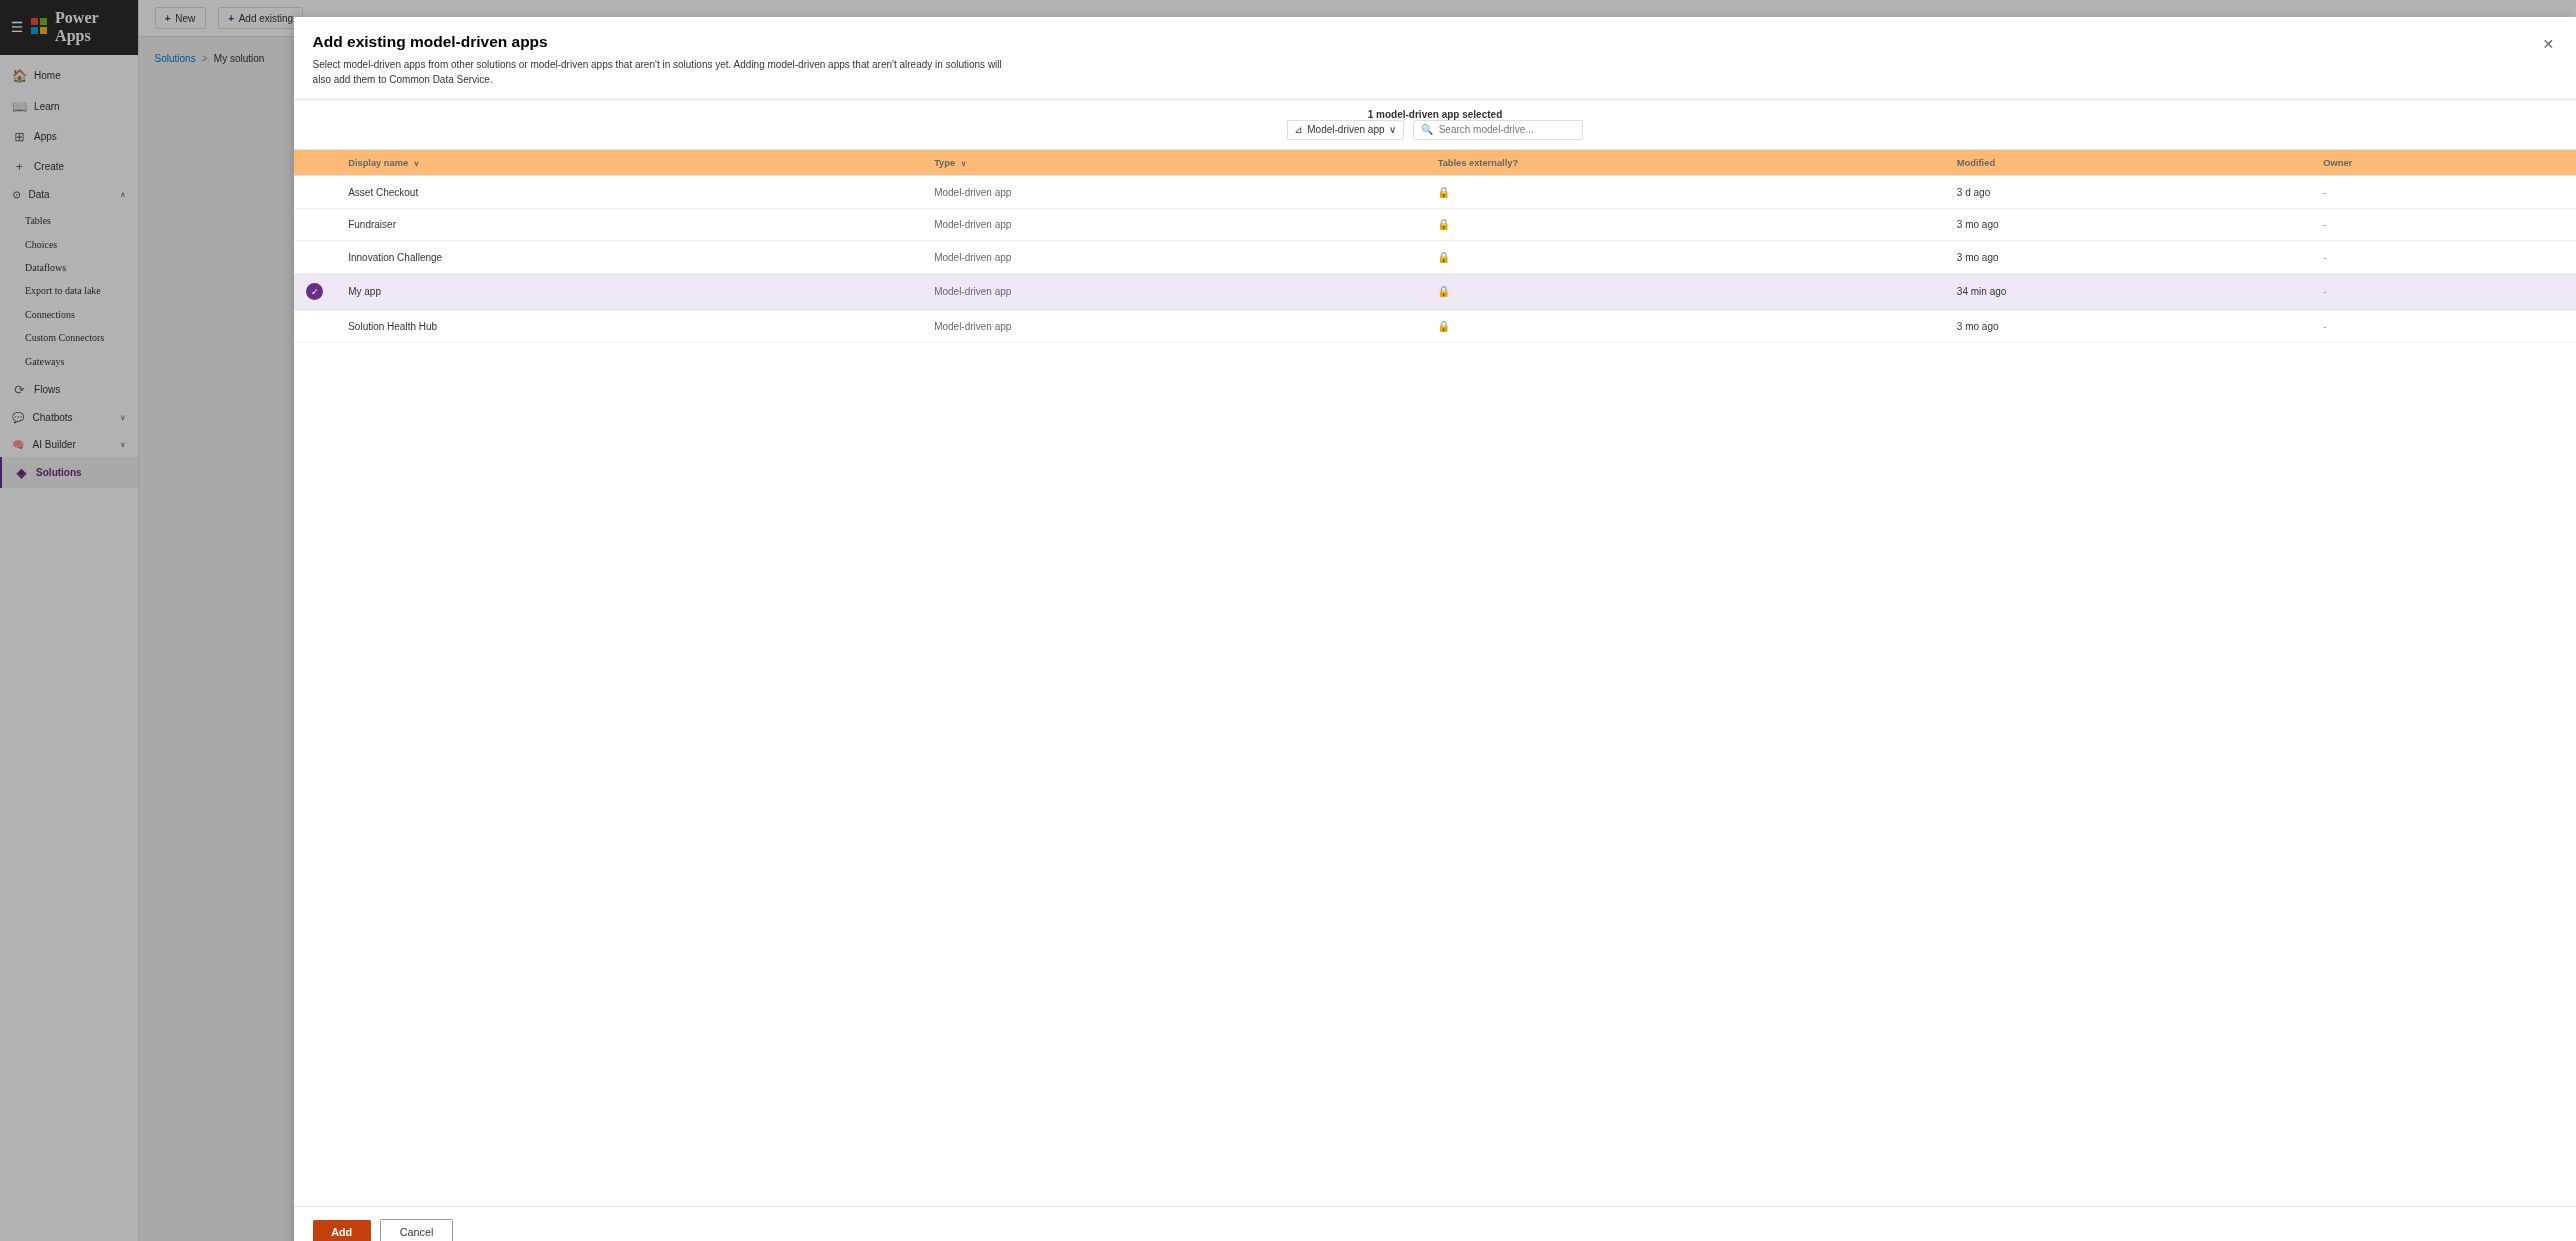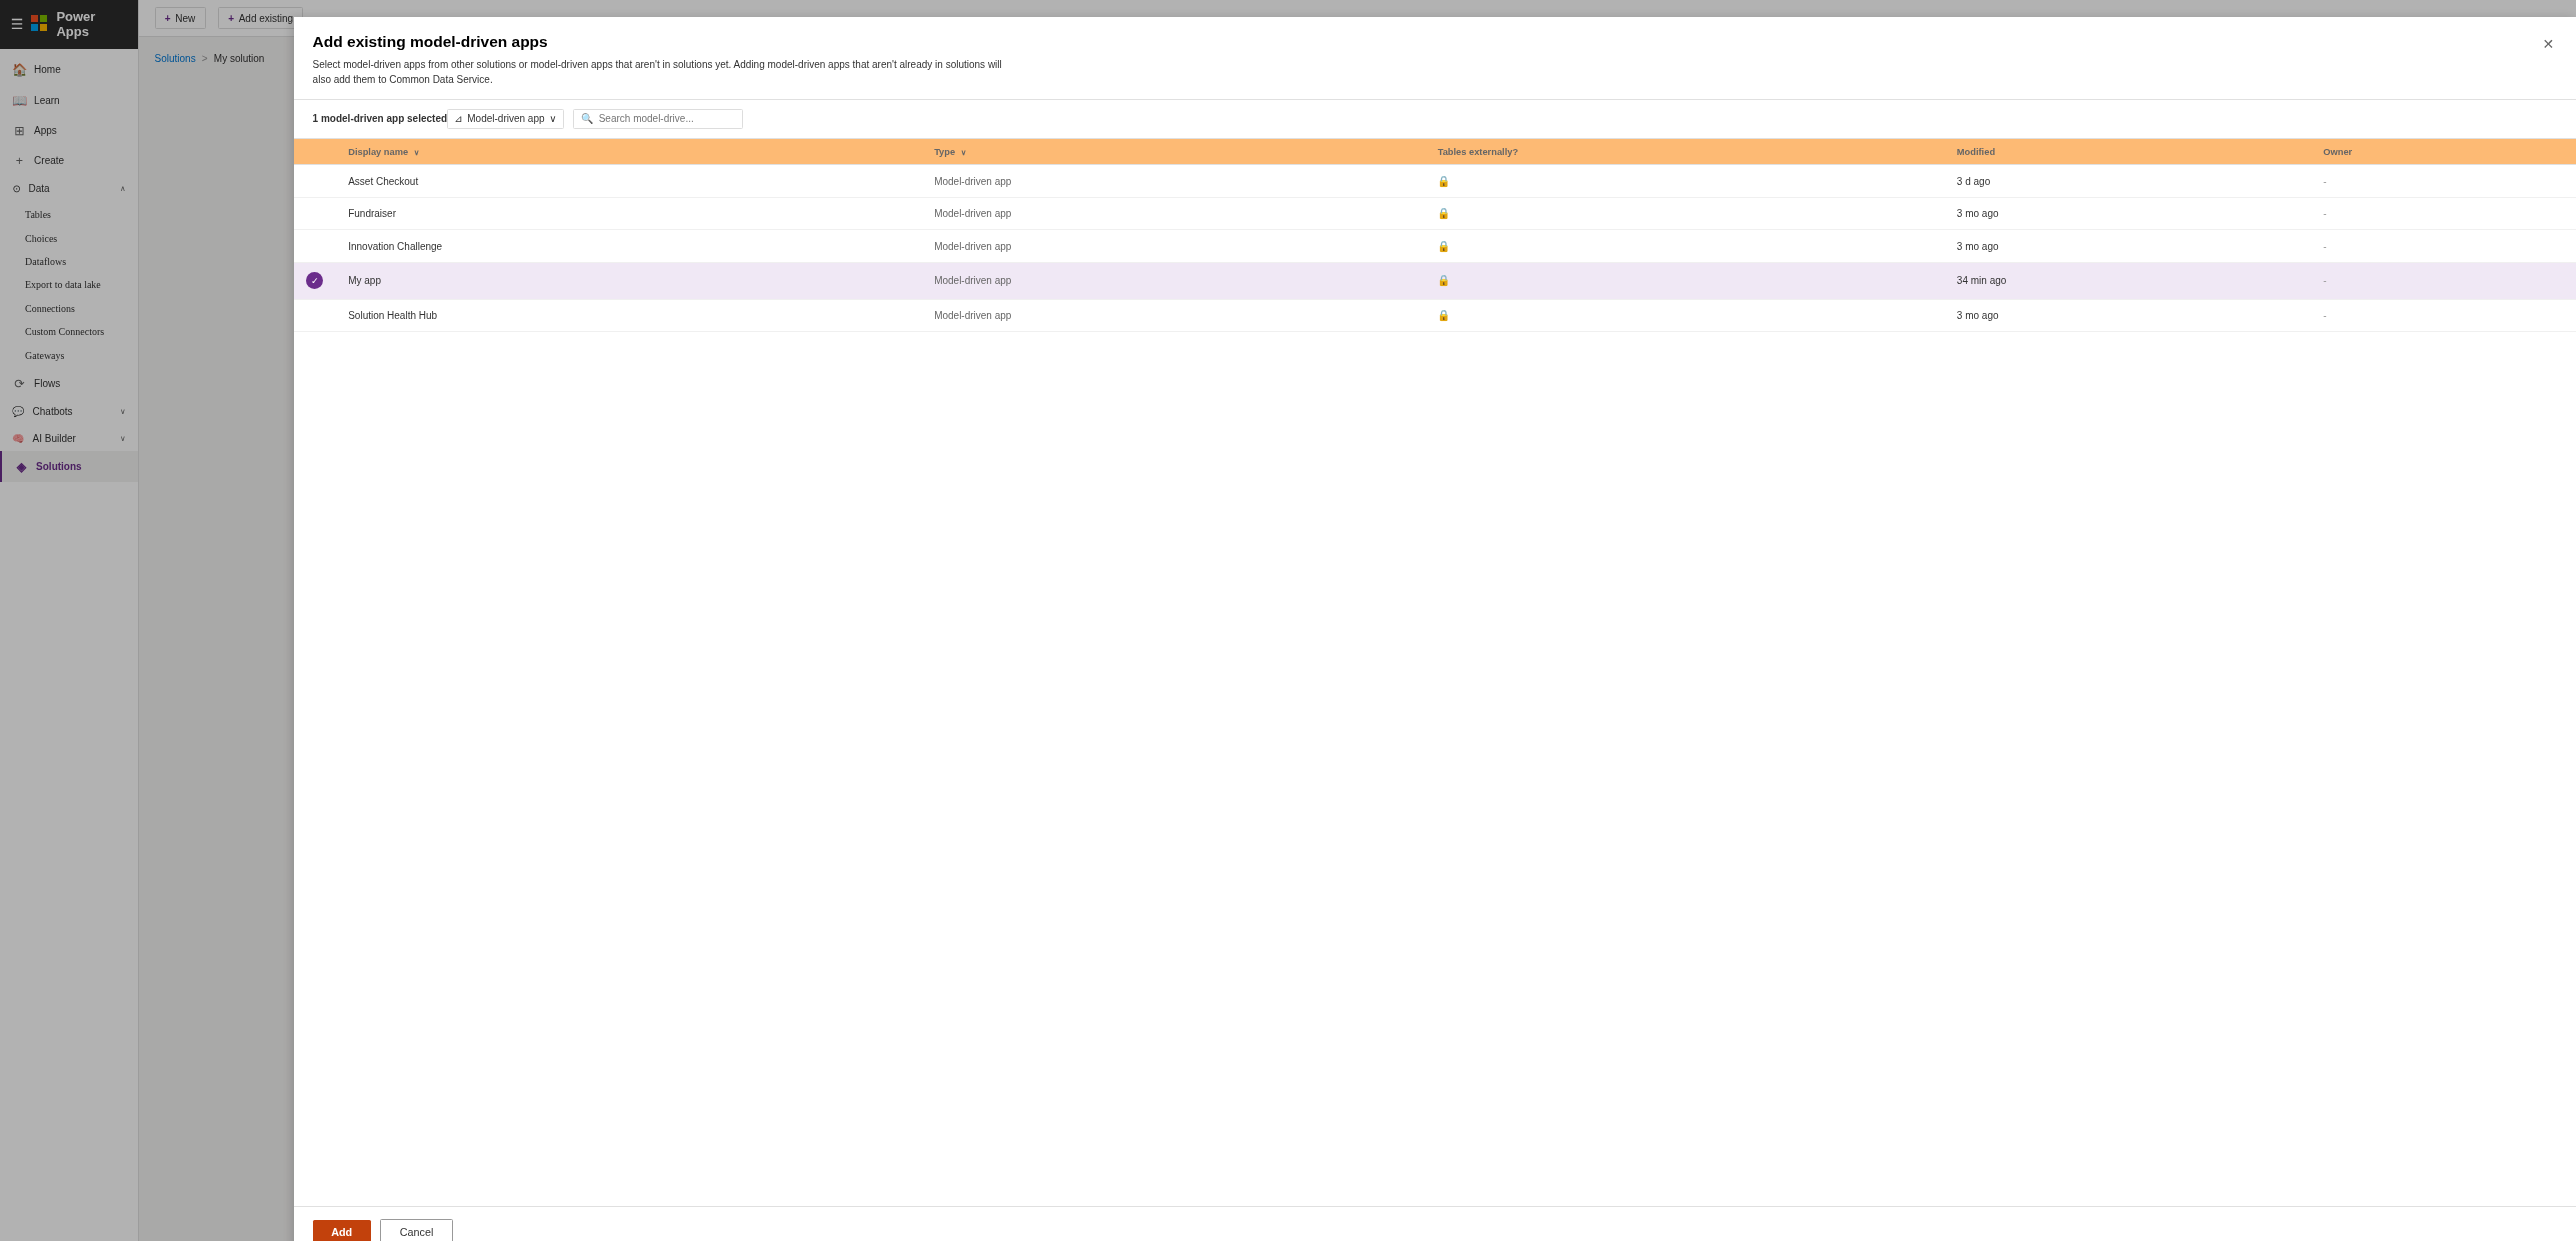--- a/index.html
+++ b/index.html
@@ -8,21 +8,21 @@
     
     .sidebar { width: 139px; background: #fff; border-right: 0.8px solid #e0e0e0; display: flex; flex-direction: column; height: 100vh; overflow-y: auto; flex-shrink: 0; }
     .sidebar-header { display: flex; align-items: center; gap: 7.7px; padding: 9.3px 10.8px; background: #2c2c2c; color: #fff; }
     .ms-logo { width: 18.6px; height: 18.6px; }
     .ms-logo-grid { display: grid; grid-template-columns: 1fr 1fr; gap: 1.5px; width: 15.5px; height: 15.5px; }
     .ms-logo-grid div { width: 7px; height: 7px; }
     .ms-logo-red { background: #f25022; }
     .ms-logo-green { background: #7fba00; }
     .ms-logo-blue { background: #00a4ef; }
     .ms-logo-yellow { background: #ffb900; }
-    .sidebar-title { font-size: 13px; font-weight: 600; color: #fff; }
+    .sidebar-title { font-size: 16px; font-weight: 600; color: #fff; font-family: Liberation Serif, serif; }
     .sidebar-hamburger { margin-right: auto; margin-left: 0; cursor: pointer; color: #fff; font-size: 14px; }
 
     .sidebar-nav { display: flex; flex-direction: column; padding: 6.2px 0; flex: 1; }
     .nav-item { display: flex; align-items: center; gap: 7.7px; padding: 7.7px 12.4px; cursor: pointer; color: #333; font-size: 10px; text-decoration: none; }
     .nav-item.active { border-left: 2.3px solid #6b2d8b; background: #f3f2f1; color: #6b2d8b; font-weight: 600; }
     .nav-item .nav-icon { width: 14px; text-align: center; font-size: 12.4px; color: #666; }
     .nav-item.active .nav-icon { color: #6b2d8b; }
     .nav-section { padding: 1.5px 0; }
     .nav-sub-item { display: flex; align-items: center; padding: 6.2px 12.4px 6.2px 25px; cursor: pointer; color: #333; font-size: 10px; font-family: Liberation Serif, serif; }
     .nav-group-header { display: flex; align-items: center; gap: 7.7px; padding: 7.7px 12.4px; cursor: pointer; color: #333; font-size: 10px; font-weight: 500; }
@@ -44,21 +44,21 @@
     .overlay-backdrop { position: fixed; top: 0; left: 0; right: 0; bottom: 0; background: rgba(0,0,0,0.3); z-index: 100; }
 
     
     .dialog-panel { position: fixed; top: 17px; right: 0; width: calc(100% - 294px); height: 100vh; background: #fff; z-index: 200; display: flex; flex-direction: column; box-shadow: -3.1px 0 9.3px rgba(0,0,0,0.15); margin-left: 44px; }
     .dialog-header { padding: 15.5px 18.6px 12.4px; border-bottom: 0.8px solid #e0e0e0; display: flex; align-items: flex-start; justify-content: space-between; }
     .dialog-title { font-size: 15.5px; font-weight: 600; color: #000; }
     .dialog-close { background: none; border: none; font-size: 14px; cursor: pointer; color: #666; padding: 3.1px; }
     .dialog-subtitle { font-size: 10px; color: #333; margin-top: 6.2px; line-height: 1.5; max-width: 696px; }
 
     .dialog-body { flex: 1; display: flex; flex-direction: column; overflow: hidden; }
-    .dialog-toolbar { padding: 9.3px 18.6px; display: flex; align-items: center; justify-content: flex-start; border-bottom: 0.8px solid #e0e0e0; }
+    .dialog-toolbar { padding: 9.3px 18.6px; display: flex; align-items: center; justify-content: flex-end; border-bottom: 0.8px solid #e0e0e0; flex-direction: column; }
     .selected-count { font-size: 10px; font-weight: 600; color: #333; }
     .toolbar-right { display: flex; align-items: center; gap: 9.3px; }
     .filter-btn { display: flex; align-items: center; gap: 4.6px; font-size: 10px; color: #333; cursor: pointer; padding: 3.1px 6.2px; border: 0.8px solid #ddd; border-radius: 1.5px; background: #fff; }
     .search-box { display: flex; align-items: center; border: 0.8px solid #ddd; border-radius: 1.5px; padding: 3.1px 7.7px; gap: 4.6px; width: 170px; background: #fff; }
     .search-box input { border: none; outline: none; font-size: 10px; width: 100%; color: #333; }
     .search-box .search-icon { color: #666; font-size: 10px; }
 
     .table-container { flex: 1; overflow-y: auto; }
     table { width: 100%; border-collapse: collapse; font-size: 10px; }
     thead th { text-align: left; padding: 7.7px 12.4px; color: #666; font-weight: 600; font-size: 9.3px; border-bottom: 0.8px solid #e0e0e0; background: #fdba74; position: sticky; top: 0; }

